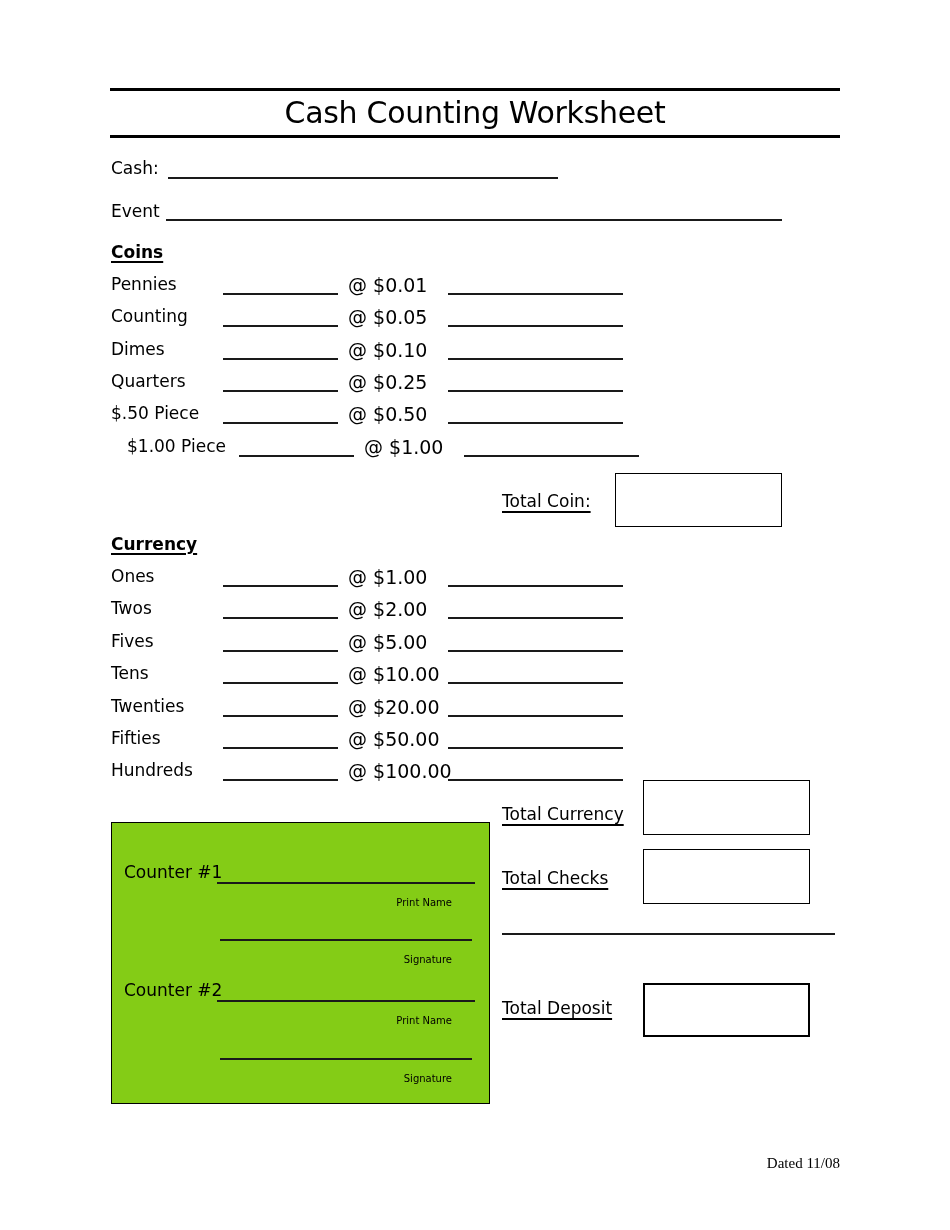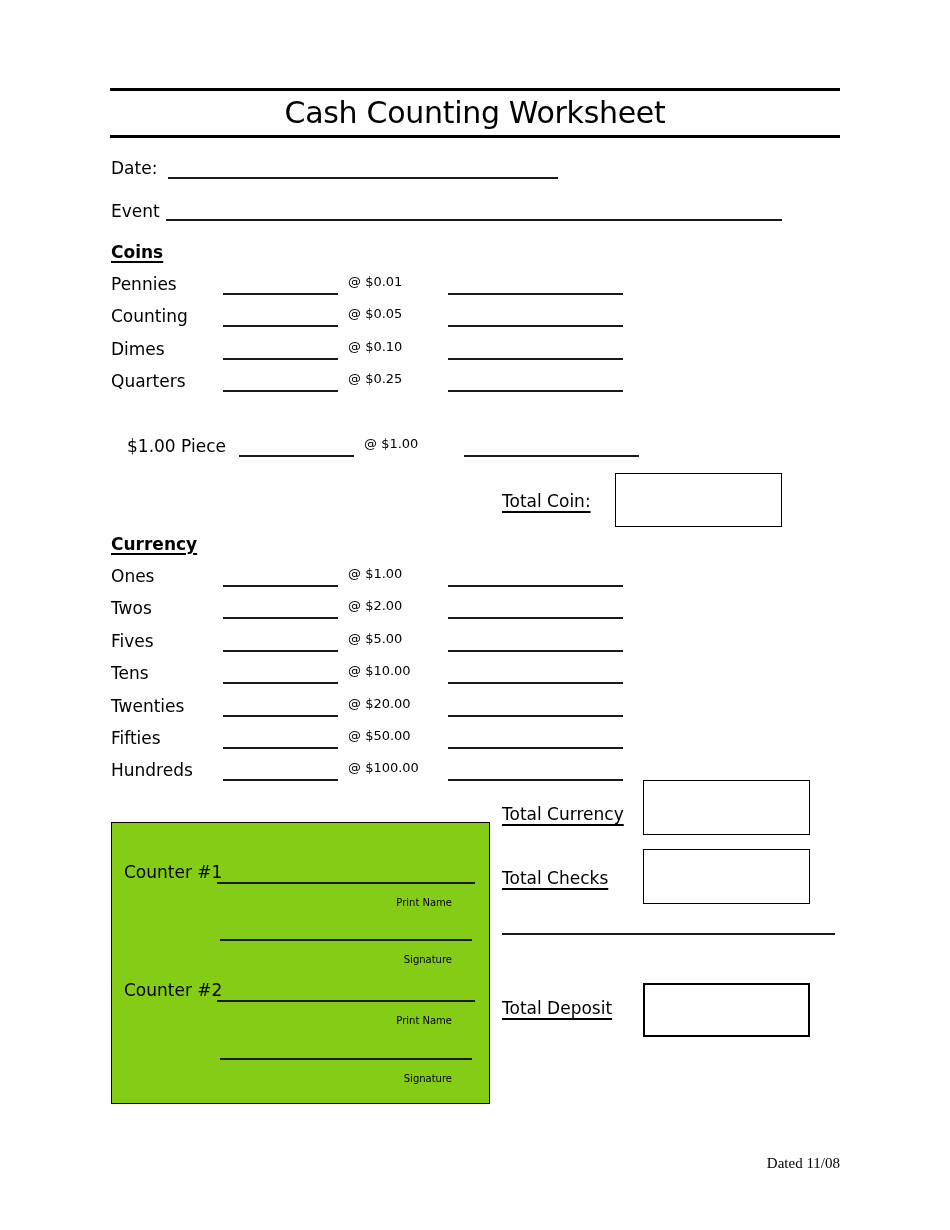--- a/index.html
+++ b/index.html
@@ -18,21 +18,21 @@
     position:absolute; font-size:17px; font-weight:bold; white-space:nowrap;
     text-decoration:underline; text-underline-offset:3px; text-decoration-thickness:1.5px;
   }
   .total-lbl {
     position:absolute; font-size:17px; white-space:nowrap;
     text-decoration:underline; text-underline-offset:4px; text-decoration-thickness:1.5px;
   }
   .money-row { position:absolute; left:111px; width:729px; height:24px; }
   .mr-label { position:absolute; left:0; top:0; font-size:17px; white-space:nowrap; }
   .mr-line1 { position:absolute; left:112px; top:19px; width:115px; height:1.6px; background:#1a1a1a; }
-  .mr-rate  { position:absolute; left:237px; top:0; font-size:13px; white-space:nowrap; }
+  .mr-rate  { position:absolute; left:237px; top:0; font-size:19px; white-space:nowrap; }
   .mr-line2 { position:absolute; left:337px; top:19px; width:175px; height:1.6px; background:#1a1a1a; }
   .total-box { position:absolute; border:1.5px solid #000; background:#fff; }
   .deposit-box { border-width:2.5px; }
   .counter-box { position:absolute; left:111px; top:822px; width:377px; height:280px; border:1.8px solid #000; background:#84cc16; }
   .cb-lbl { position:absolute; font-size:17px; white-space:nowrap; }
   .cb-sub { position:absolute; left:90px; width:250px; text-align:right; font-size:10px; white-space:nowrap; }
   .cb-line { position:absolute; height:1.6px; background:#1a1a1a; }
   .footer {
     position:absolute; top:1155px; right:110px; font-size:15px;
     font-family:"Liberation Serif", serif; white-space:nowrap;
@@ -40,21 +40,21 @@
 </style>
 </head>
 <body>
 
 <div class="page">
 
   <div class="rule" style="left:110px; top:88px; width:730px;"></div>
   <div class="page-title" style="top:95px;">Cash Counting Worksheet</div>
   <div class="rule" style="left:110px; top:135px; width:730px;"></div>
 
-  <div class="lbl" style="left:111px; top:158px;">Date:</div>
+  <div class="lbl" style="left:111px; top:158px;">Cash:</div>
   <div class="line" style="left:168px; top:177px; width:390px;"></div>
 
   <div class="lbl" style="left:111px; top:201px;">Event</div>
   <div class="line" style="left:166px; top:219px; width:616px;"></div>
 
   <div class="hdr" style="left:111px; top:242px;">Coins</div>
 
   <div class="money-row" style="top:274px;">
     <span class="mr-label">Pennies</span>
     <span class="mr-line1"></span>
@@ -70,20 +70,26 @@
   <div class="money-row" style="top:339px;">
     <span class="mr-label">Dimes</span>
     <span class="mr-line1"></span>
     <span class="mr-rate">@ $0.10</span>
     <span class="mr-line2"></span>
   </div>
   <div class="money-row" style="top:371px;">
     <span class="mr-label">Quarters</span>
     <span class="mr-line1"></span>
     <span class="mr-rate">@ $0.25</span>
+    <span class="mr-line2"></span>
+  </div>
+  <div class="money-row" style="top:403px;">
+    <span class="mr-label">$.50 Piece</span>
+    <span class="mr-line1"></span>
+    <span class="mr-rate">@ $0.50</span>
     <span class="mr-line2"></span>
   </div>
   <div class="money-row" style="top:436px;margin-left:16px;">
     <span class="mr-label">$1.00 Piece</span>
     <span class="mr-line1"></span>
     <span class="mr-rate">@ $1.00</span>
     <span class="mr-line2"></span>
   </div>
 
   <div class="total-lbl" style="left:502px; top:491px;">Total Coin:</div>

